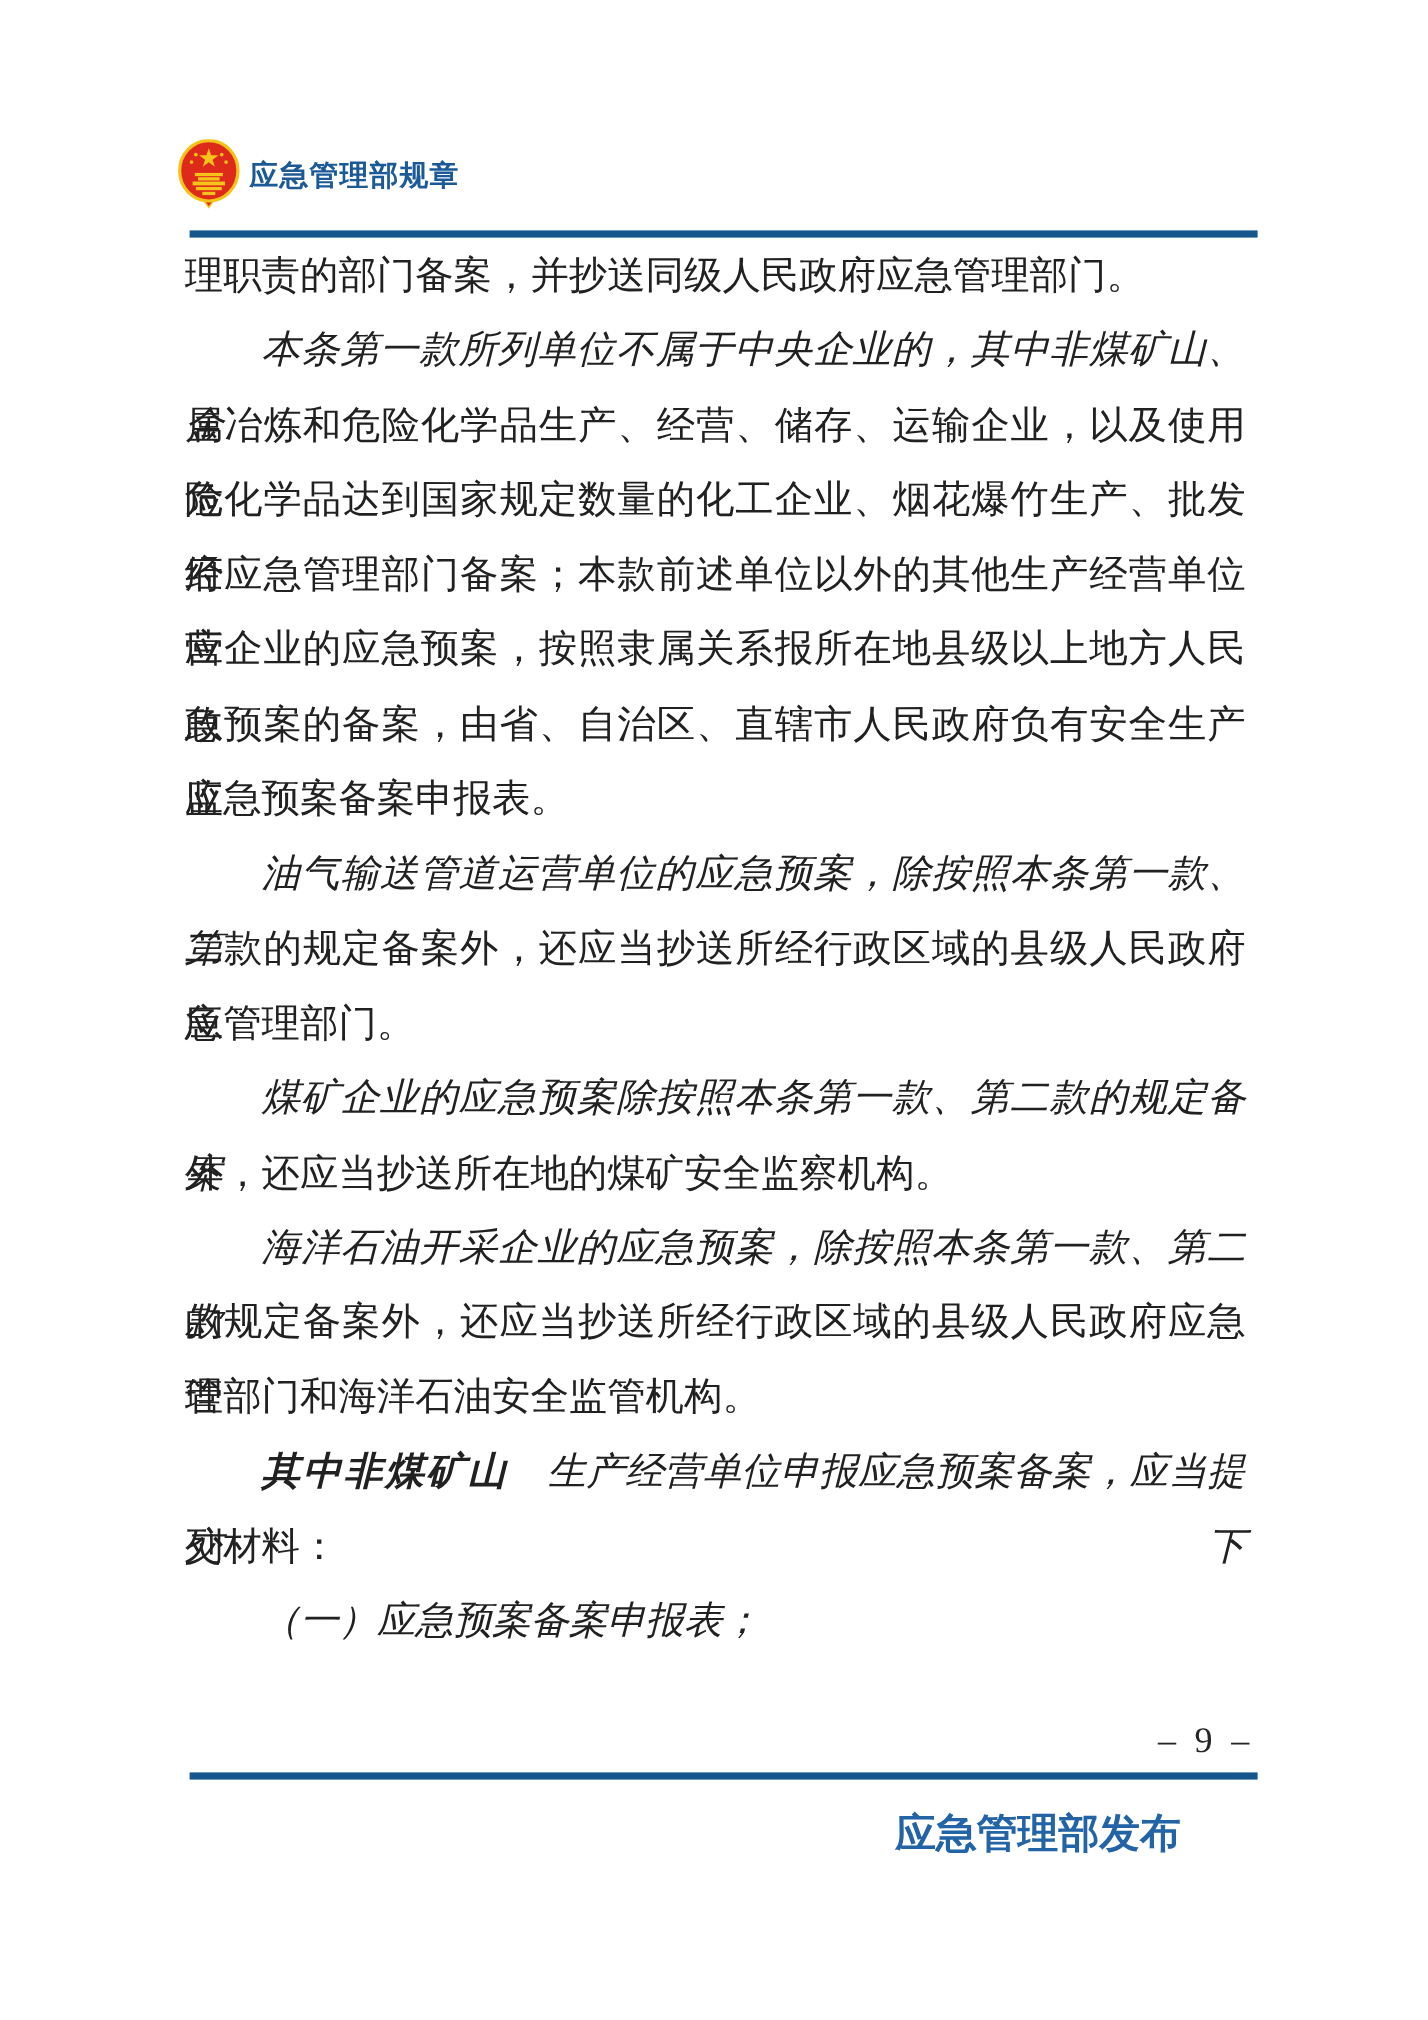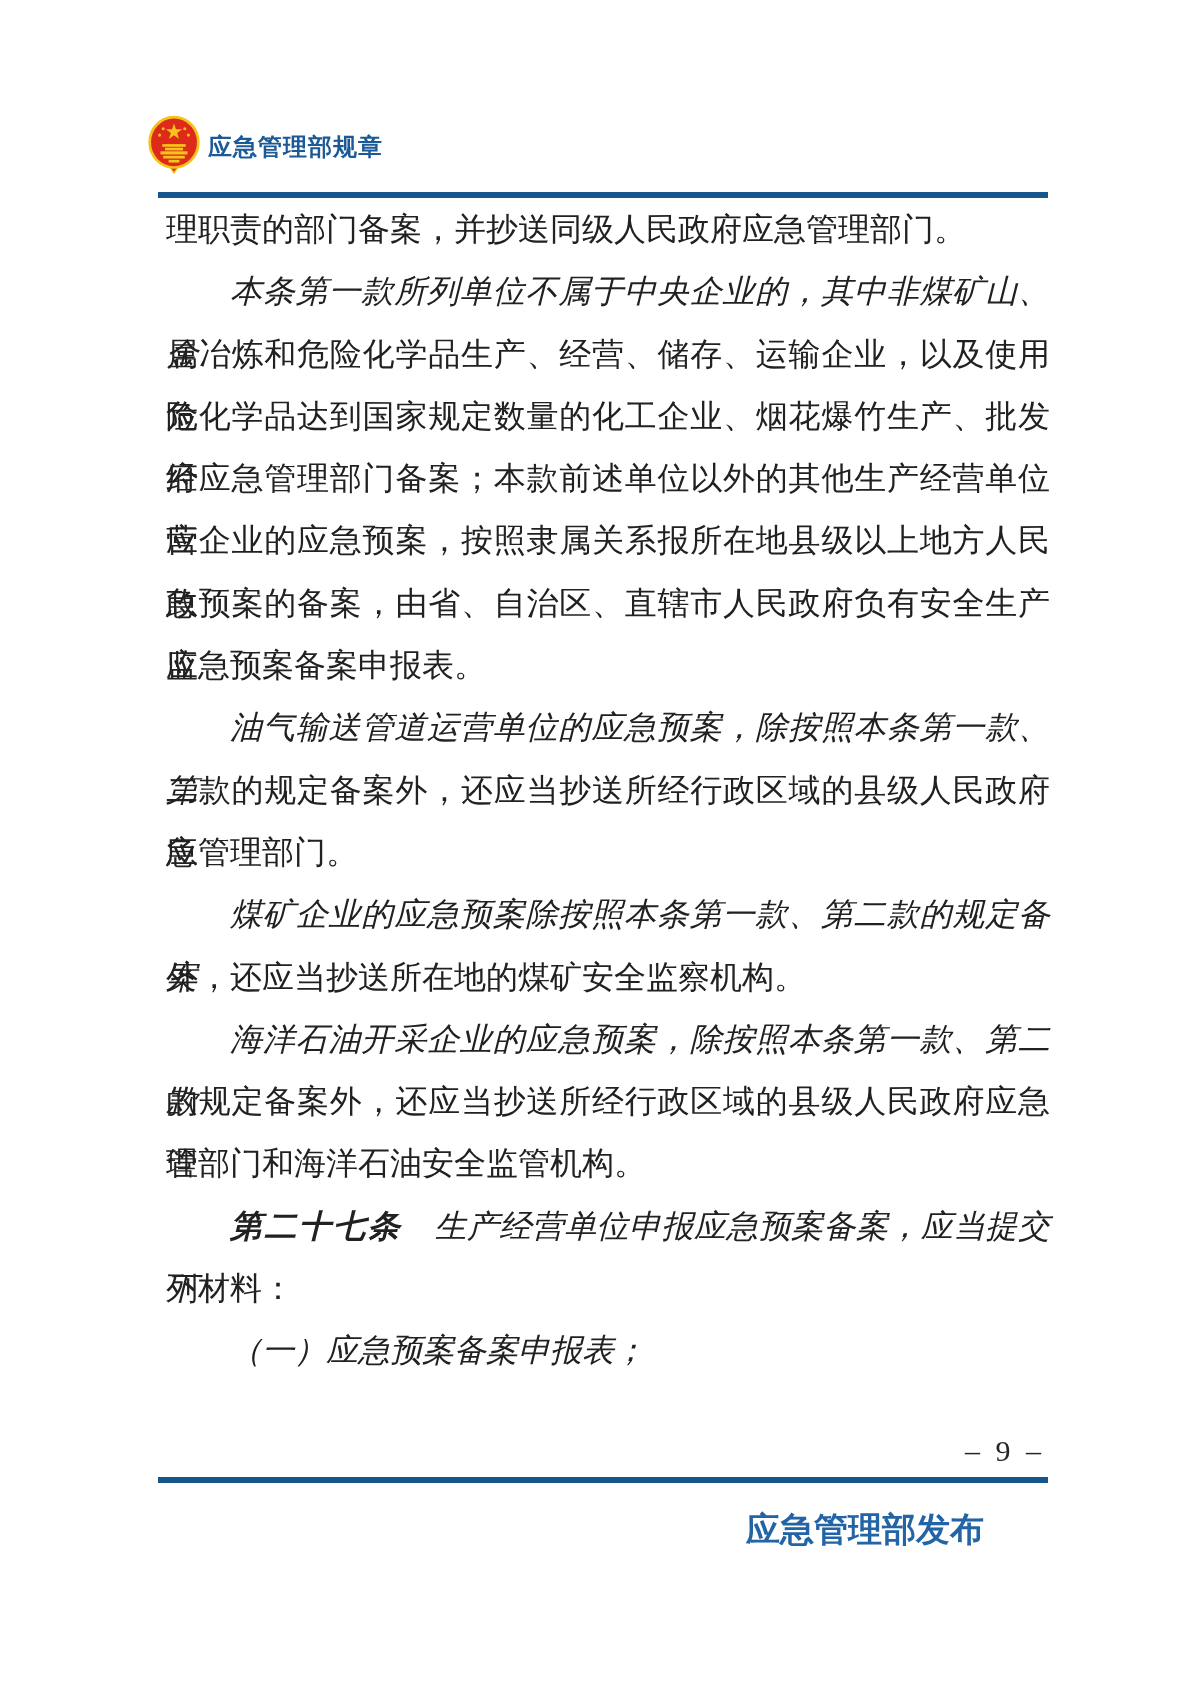--- a/index.html
+++ b/index.html
@@ -31,21 +31,21 @@
   }
   .header-rule {
     position: absolute;
     left: 158px; top: 192px;
     width: 890px; height: 6px;
     background: #15568d;
   }
   
   .document-body {
     position: absolute;
-    left: 166px; top: 198px;
+    left: 154px; top: 198px;
     width: 884px;
     font-size: 32px;
     color: #212121;
   }
   .line {
     height: 62.3px;
     line-height: 62.3px;
     text-align: left;
     white-space: nowrap;
   }
@@ -73,21 +73,21 @@
   }
   .footer-rule {
     position: absolute;
     left: 158px; top: 1477px;
     width: 890px; height: 6px;
     background: #15568d;
   }
   .publisher {
     position: absolute;
     right: 206px; top: 1508px;
-    font-family: Liberation Sans, sans-serif;
+    font-family: Liberation Serif, serif;
     font-weight: bold;
     font-size: 34px;
     line-height: 42px;
     color: #2264a5;
     white-space: nowrap;
   }
 </style>
 </head>
 <body>
 
@@ -139,21 +139,21 @@
       <div class="paragraph">
         <div class="line fill indent"><span class="seg">煤矿企业的应急预案除按照本条第一款、第二款的规定备案</span></div>
         <div class="line"><span class="seg">外，还应当抄送所在地的煤矿安全监察机构。</span></div>
       </div>
       <div class="paragraph">
         <div class="line fill indent"><span class="seg">海洋石油开采企业的应急预案，除按照本条第一款、第二款</span></div>
         <div class="line fill"><span class="seg">的规定备案外，还应当抄送所经行政区域的县级人民政府应急管</span></div>
         <div class="line"><span class="seg">理部门和海洋石油安全监管机构。</span></div>
       </div>
       <div class="paragraph">
-        <div class="line fill indent"><span class="seg bold">第二十七条</span><span class="seg">　生产经营单位申报应急预案备案，应当提交下</span></div>
+        <div class="line fill indent"><span class="seg bold">其中非煤矿山</span><span class="seg">　生产经营单位申报应急预案备案，应当提交下</span></div>
         <div class="line"><span class="seg">列材料：</span></div>
       </div>
       <div class="paragraph">
         <div class="line indent"><span class="seg">（一）应急预案备案申报表；</span></div>
       </div>
     </div>
 
   <div class="page-number">– 9 –</div>
   <div class="footer-rule"></div>
   <div class="publisher">应急管理部发布</div>

